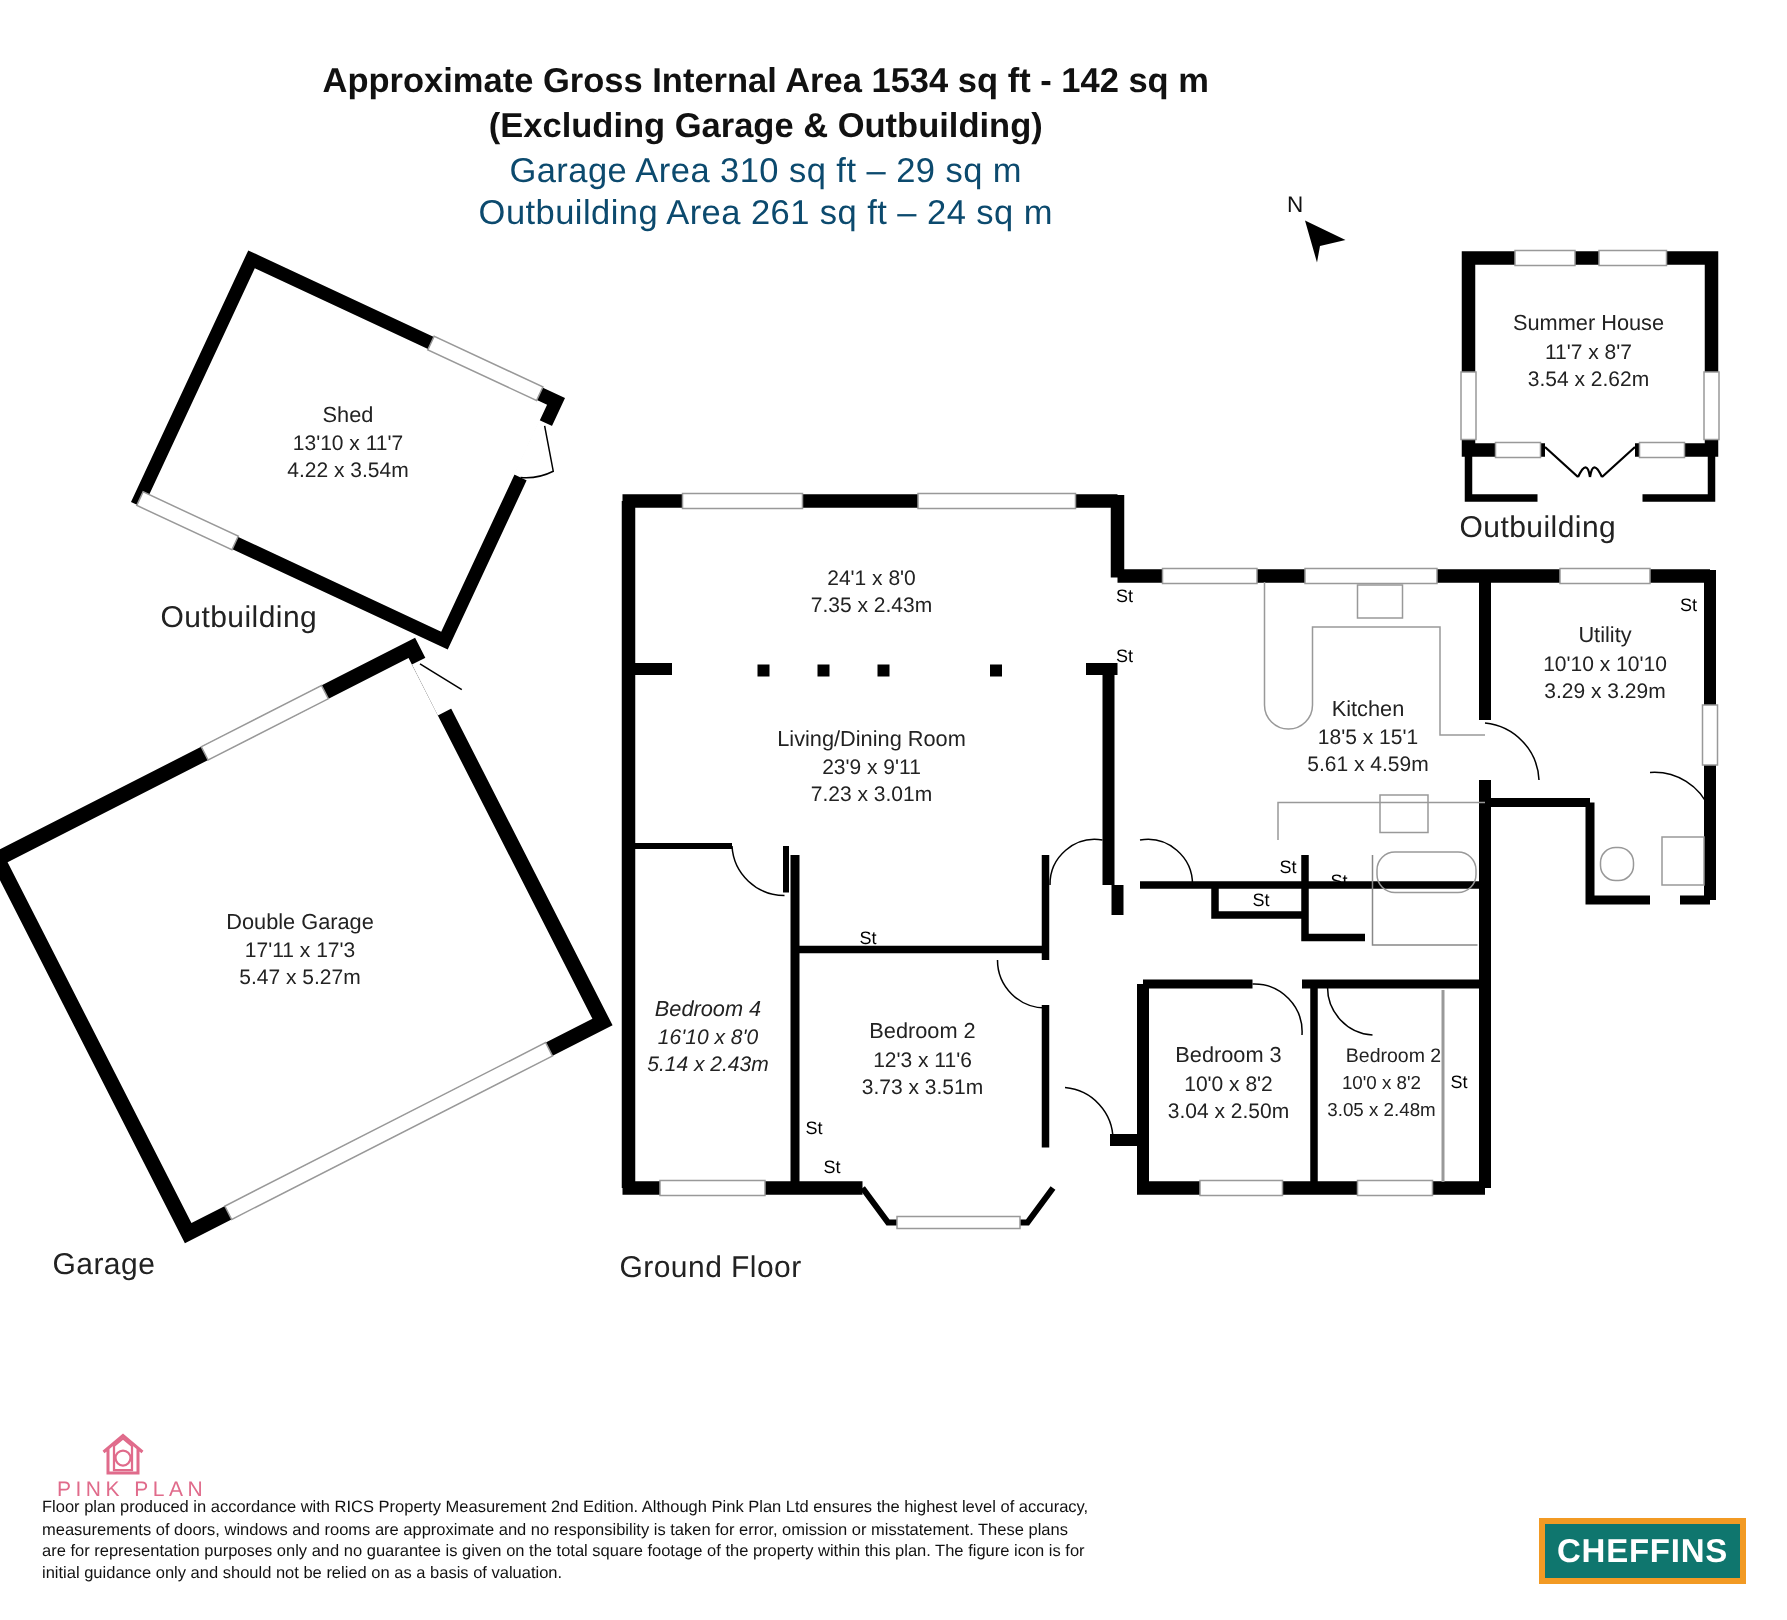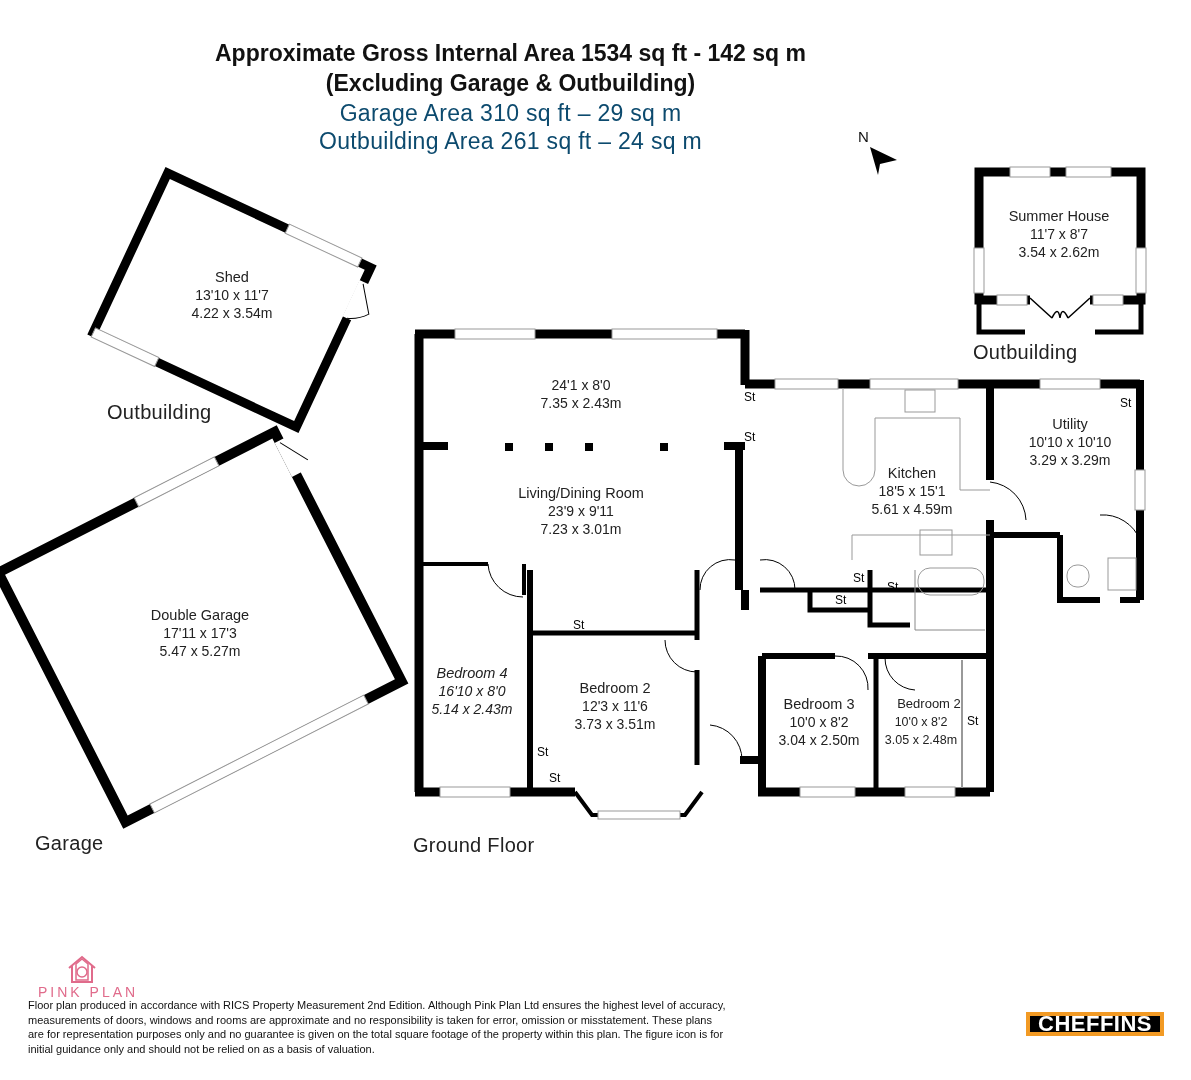--- a/index.html
+++ b/index.html
@@ -8,21 +8,21 @@
   .hdr-b{font-weight:bold;font-size:23px;color:#111;}
   .hdr-n{font-size:23px;color:#0c4a6e;letter-spacing:0.3px;}
   svg.plan{position:absolute;left:0;top:0;}
   .lbl{position:absolute;text-align:center;font-size:14px;line-height:18px;color:#222;white-space:nowrap;transform:translateX(-50%);}
   .lbl .nm{font-size:14.5px;}
   .sec{position:absolute;font-size:20px;color:#222;letter-spacing:0.3px;text-align:right;}
   .st{position:absolute;font-size:12px;color:#000000;}
   .pp{position:absolute;left:26px;top:954px;display:flex;align-items:center;flex-direction:column;}
   .pp-txt{font-size:14px;letter-spacing:3px;color:#e06b8b;margin-left:12px;}
   .disc{position:absolute;left:28px;top:998px;width:700px;font-size:11px;line-height:14.5px;color:#111;}
-  .chf{position:absolute;left:1026px;top:1012px;width:138px;height:24px;background:#000000;border:4px solid #f29a24;box-sizing:border-box;display:flex;align-items:center;justify-content:center;color:#fff;font-weight:bold;font-size:22px;letter-spacing:0.5px;}
+  .chf{position:absolute;left:1026px;top:1012px;width:138px;height:44px;background:#0f766e;border:4px solid #f29a24;box-sizing:border-box;display:flex;align-items:center;justify-content:center;color:#fff;font-weight:bold;font-size:22px;letter-spacing:0.5px;}
   .north{position:absolute;left:858px;top:128px;font-size:15px;color:#111;}
 </style>
 </head>
 <body>
 
 <div class="hdr hdr-b" style="top:40px;">Approximate Gross Internal Area 1534 sq ft - 142 sq m</div>
 <div class="hdr hdr-b" style="top:70px;">(Excluding Garage &amp; Outbuilding)</div>
 <div class="hdr hdr-n" style="top:100px;">Garage Area 310 sq ft – 29 sq m</div>
 <div class="hdr hdr-n" style="top:128px;">Outbuilding Area 261 sq ft – 24 sq m</div>
 

